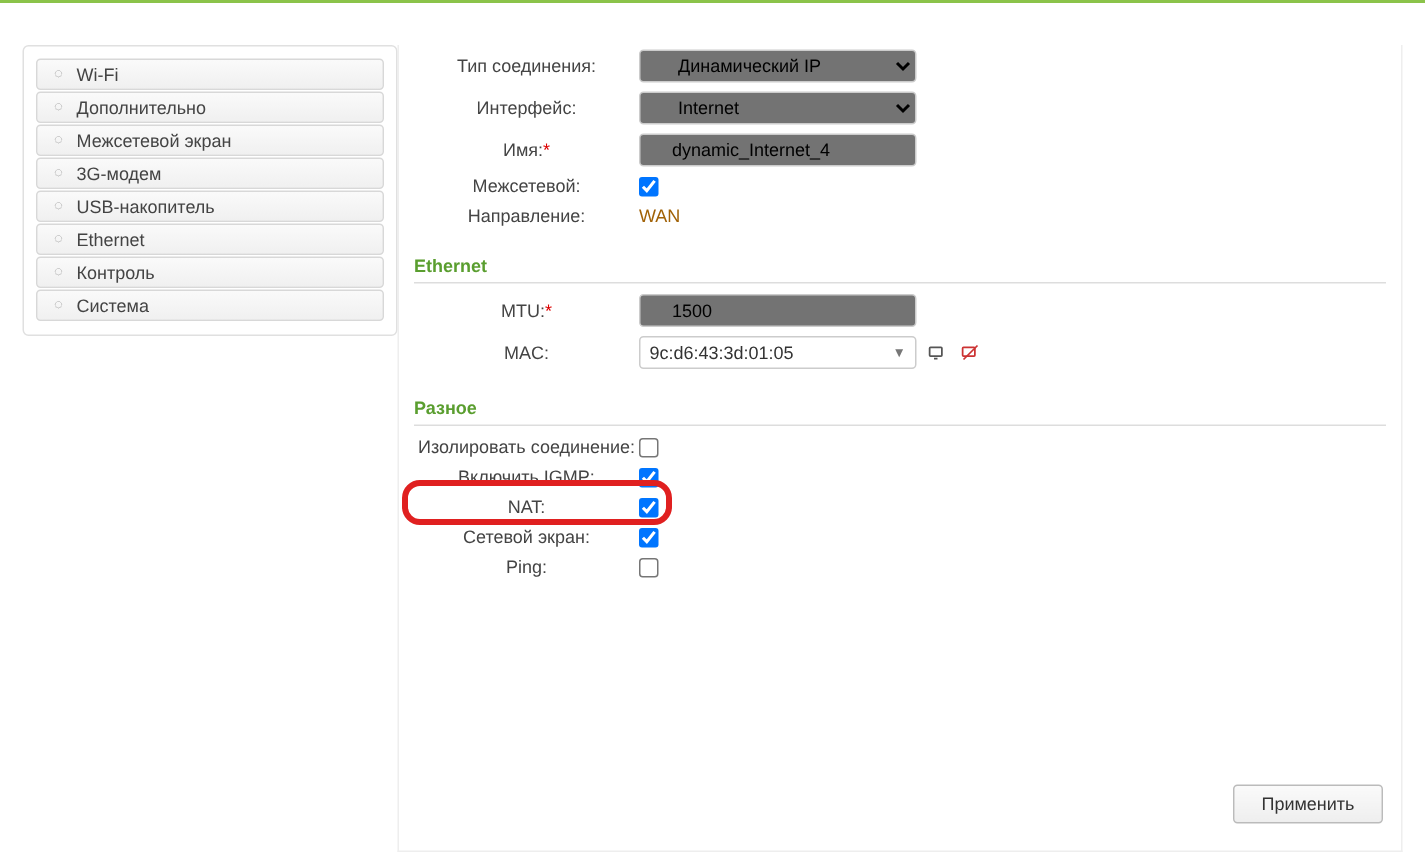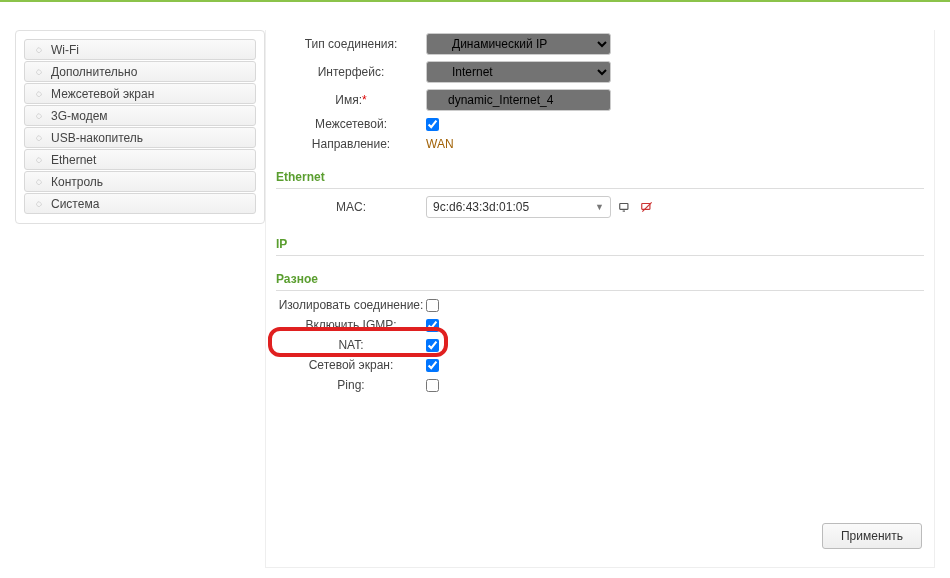--- a/index.html
+++ b/index.html
@@ -193,20 +193,24 @@
     <div class="frow">
       <div class="flabel">Межсетевой:</div>
       <input type="checkbox" class="chk" checked="" style="">
     </div>
     <div class="frow">
       <div class="flabel">Направление:</div>
       <div class="fval">WAN</div>
     </div>
 
     <div class="section-head">Ethernet</div>
+    <div class="frow">
+      <div class="flabel"><span>MTU:</span><span class="req">*</span></div>
+      <input class="finput" value="1500" style="">
+    </div>
     <div class="frow">
       <div class="flabel">MAC:</div>
       <div class="mac-row">
         <div class="mac-select">
           <span>9c:d6:43:3d:01:05</span>
           <span class="caret">▼</span>
         </div>
         <span class="macicon">
           <svg width="14" height="14" viewBox="0 0 24 24">
               <rect x="3" y="6" width="14" height="10" rx="1" fill="none" stroke="#555" stroke-width="2"></rect>
@@ -215,21 +219,20 @@
         </span>
         <span class="macicon">
           <svg width="14" height="14" viewBox="0 0 24 24">
               <rect x="3" y="6" width="14" height="10" rx="1" fill="none" stroke="#c33" stroke-width="2"></rect>
               <line x1="4" y1="20" x2="20" y2="4" stroke="#c33" stroke-width="2"></line>
             </svg>
         </span>
       </div>
     </div>
 
-    <div class="section-head">IP</div>
 
     <div class="section-head">Разное</div>
     <div class="frow">
       <div class="flabel">Изолировать соединение:</div>
       <input type="checkbox" class="chk" style="">
     </div>
     <div class="frow">
       <div class="flabel">Включить IGMP:</div>
       <input type="checkbox" class="chk" checked="" style="">
     </div>

